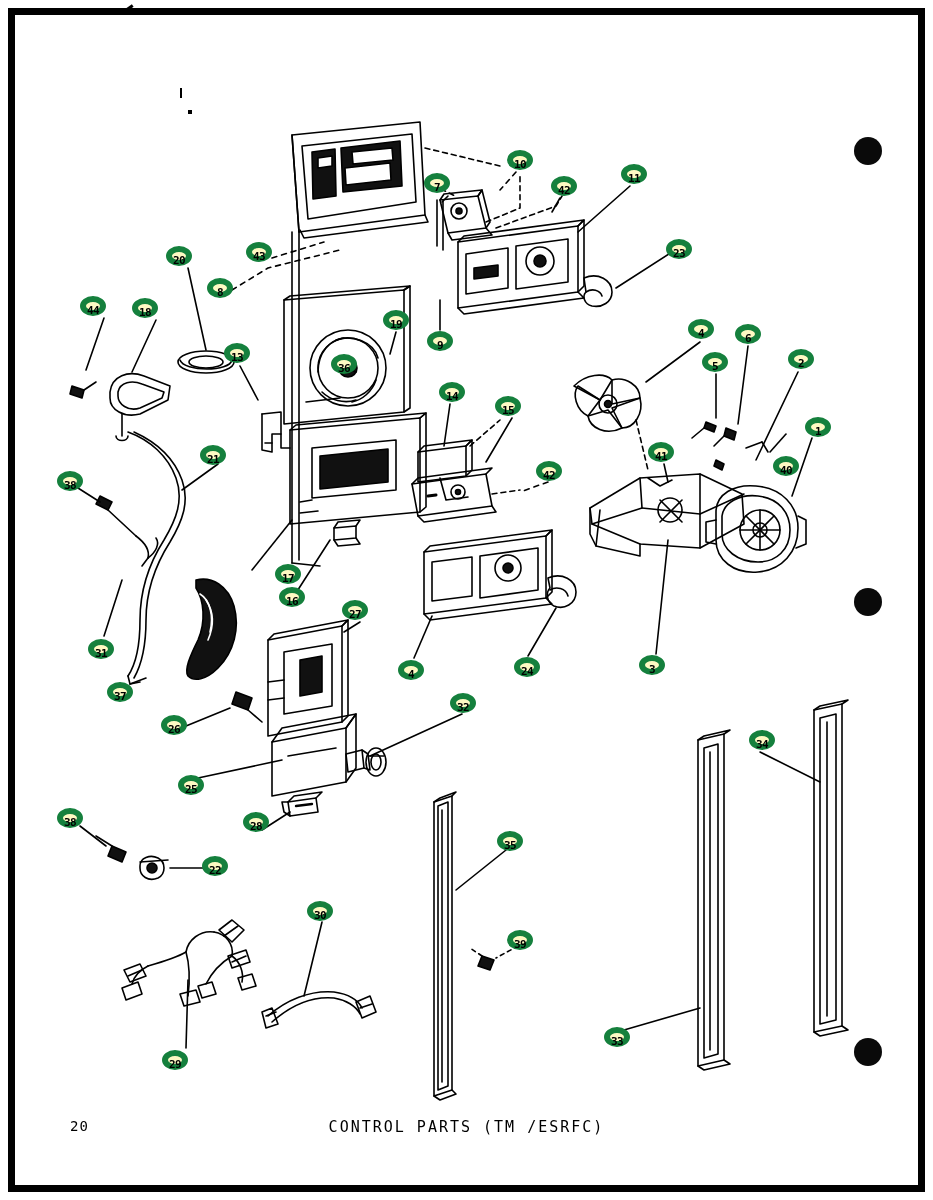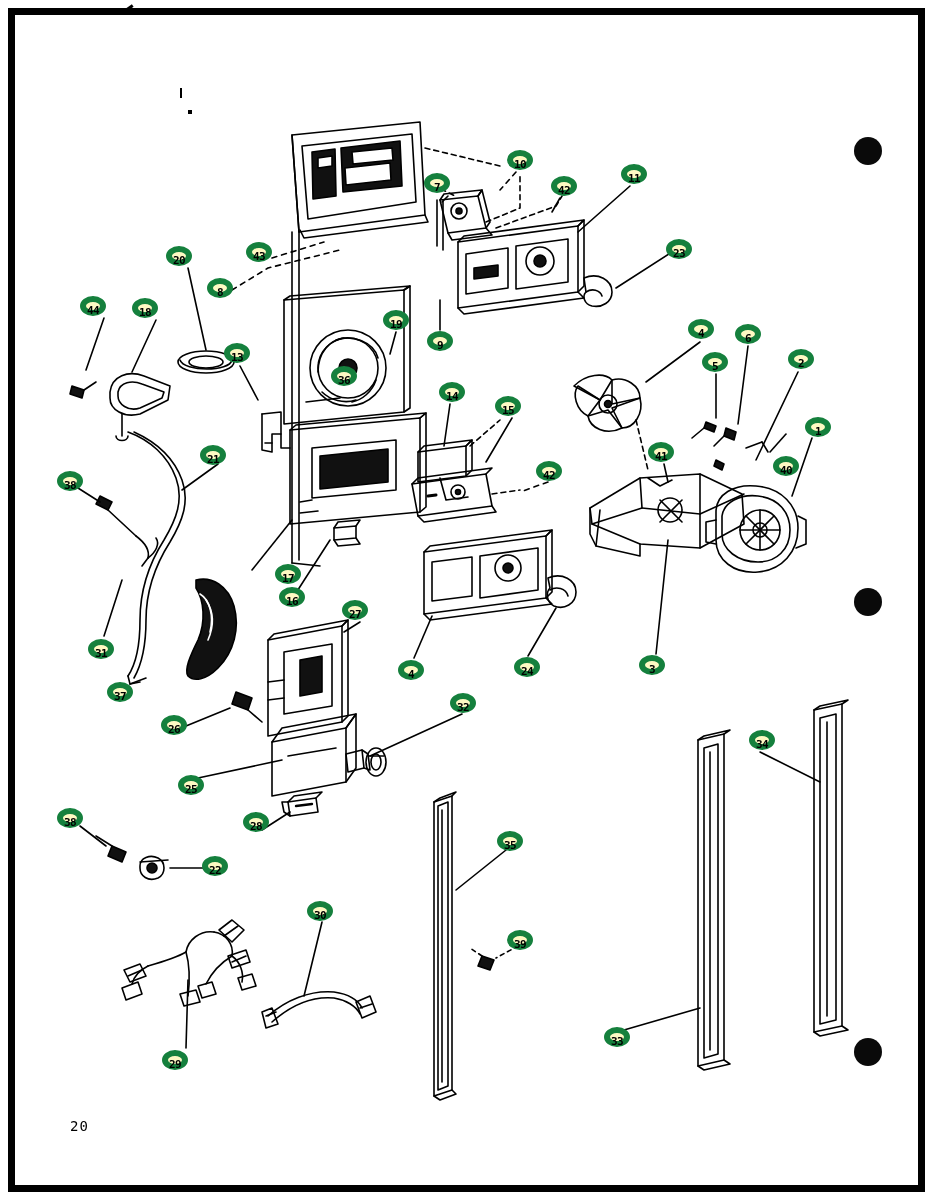--- a/index.html
+++ b/index.html
@@ -429,27 +429,28 @@
   <div class="callout" style="left:161px; top:715px;">26</div>
   <div class="callout" style="left:342px; top:600px;">27</div>
   <div class="callout" style="left:243px; top:812px;">28</div>
   <div class="callout" style="left:162px; top:1050px;">29</div>
   <div class="callout" style="left:307px; top:901px;">30</div>
   <div class="callout" style="left:88px;  top:639px;">31</div>
   <div class="callout" style="left:450px; top:693px;">32</div>
   <div class="callout" style="left:604px; top:1027px;">33</div>
   <div class="callout" style="left:749px; top:730px;">34</div>
   <div class="callout" style="left:497px; top:831px;">35</div>
-  <div class="callout" style="left:331px; top:366px;">36</div>
+  <div class="callout" style="left:331px; top:354px;">36</div>
   <div class="callout" style="left:107px; top:682px;">37</div>
   <div class="callout" style="left:57px;  top:471px;">38</div>
   <div class="callout" style="left:57px; top:808px;">38</div>
   <div class="callout" style="left:507px; top:930px;">39</div>
   <div class="callout" style="left:773px; top:413px;margin-top:43px;">40</div>
   <div class="callout" style="left:648px; top:442px;text-align:center;">41</div>
   <div class="callout" style="left:551px; top:176px;">42</div>
   <div class="callout" style="left:536px; top:461px;">42</div>
   <div class="callout" style="left:246px; top:242px;">43</div>
   <div class="callout" style="left:80px;  top:296px;">44</div>
 
   <div class="footer-page">20</div>
+  <div class="footer-title">CONTROL PARTS (TM /ESRFC)</div>
 
 </div>
 
 </body></html>

